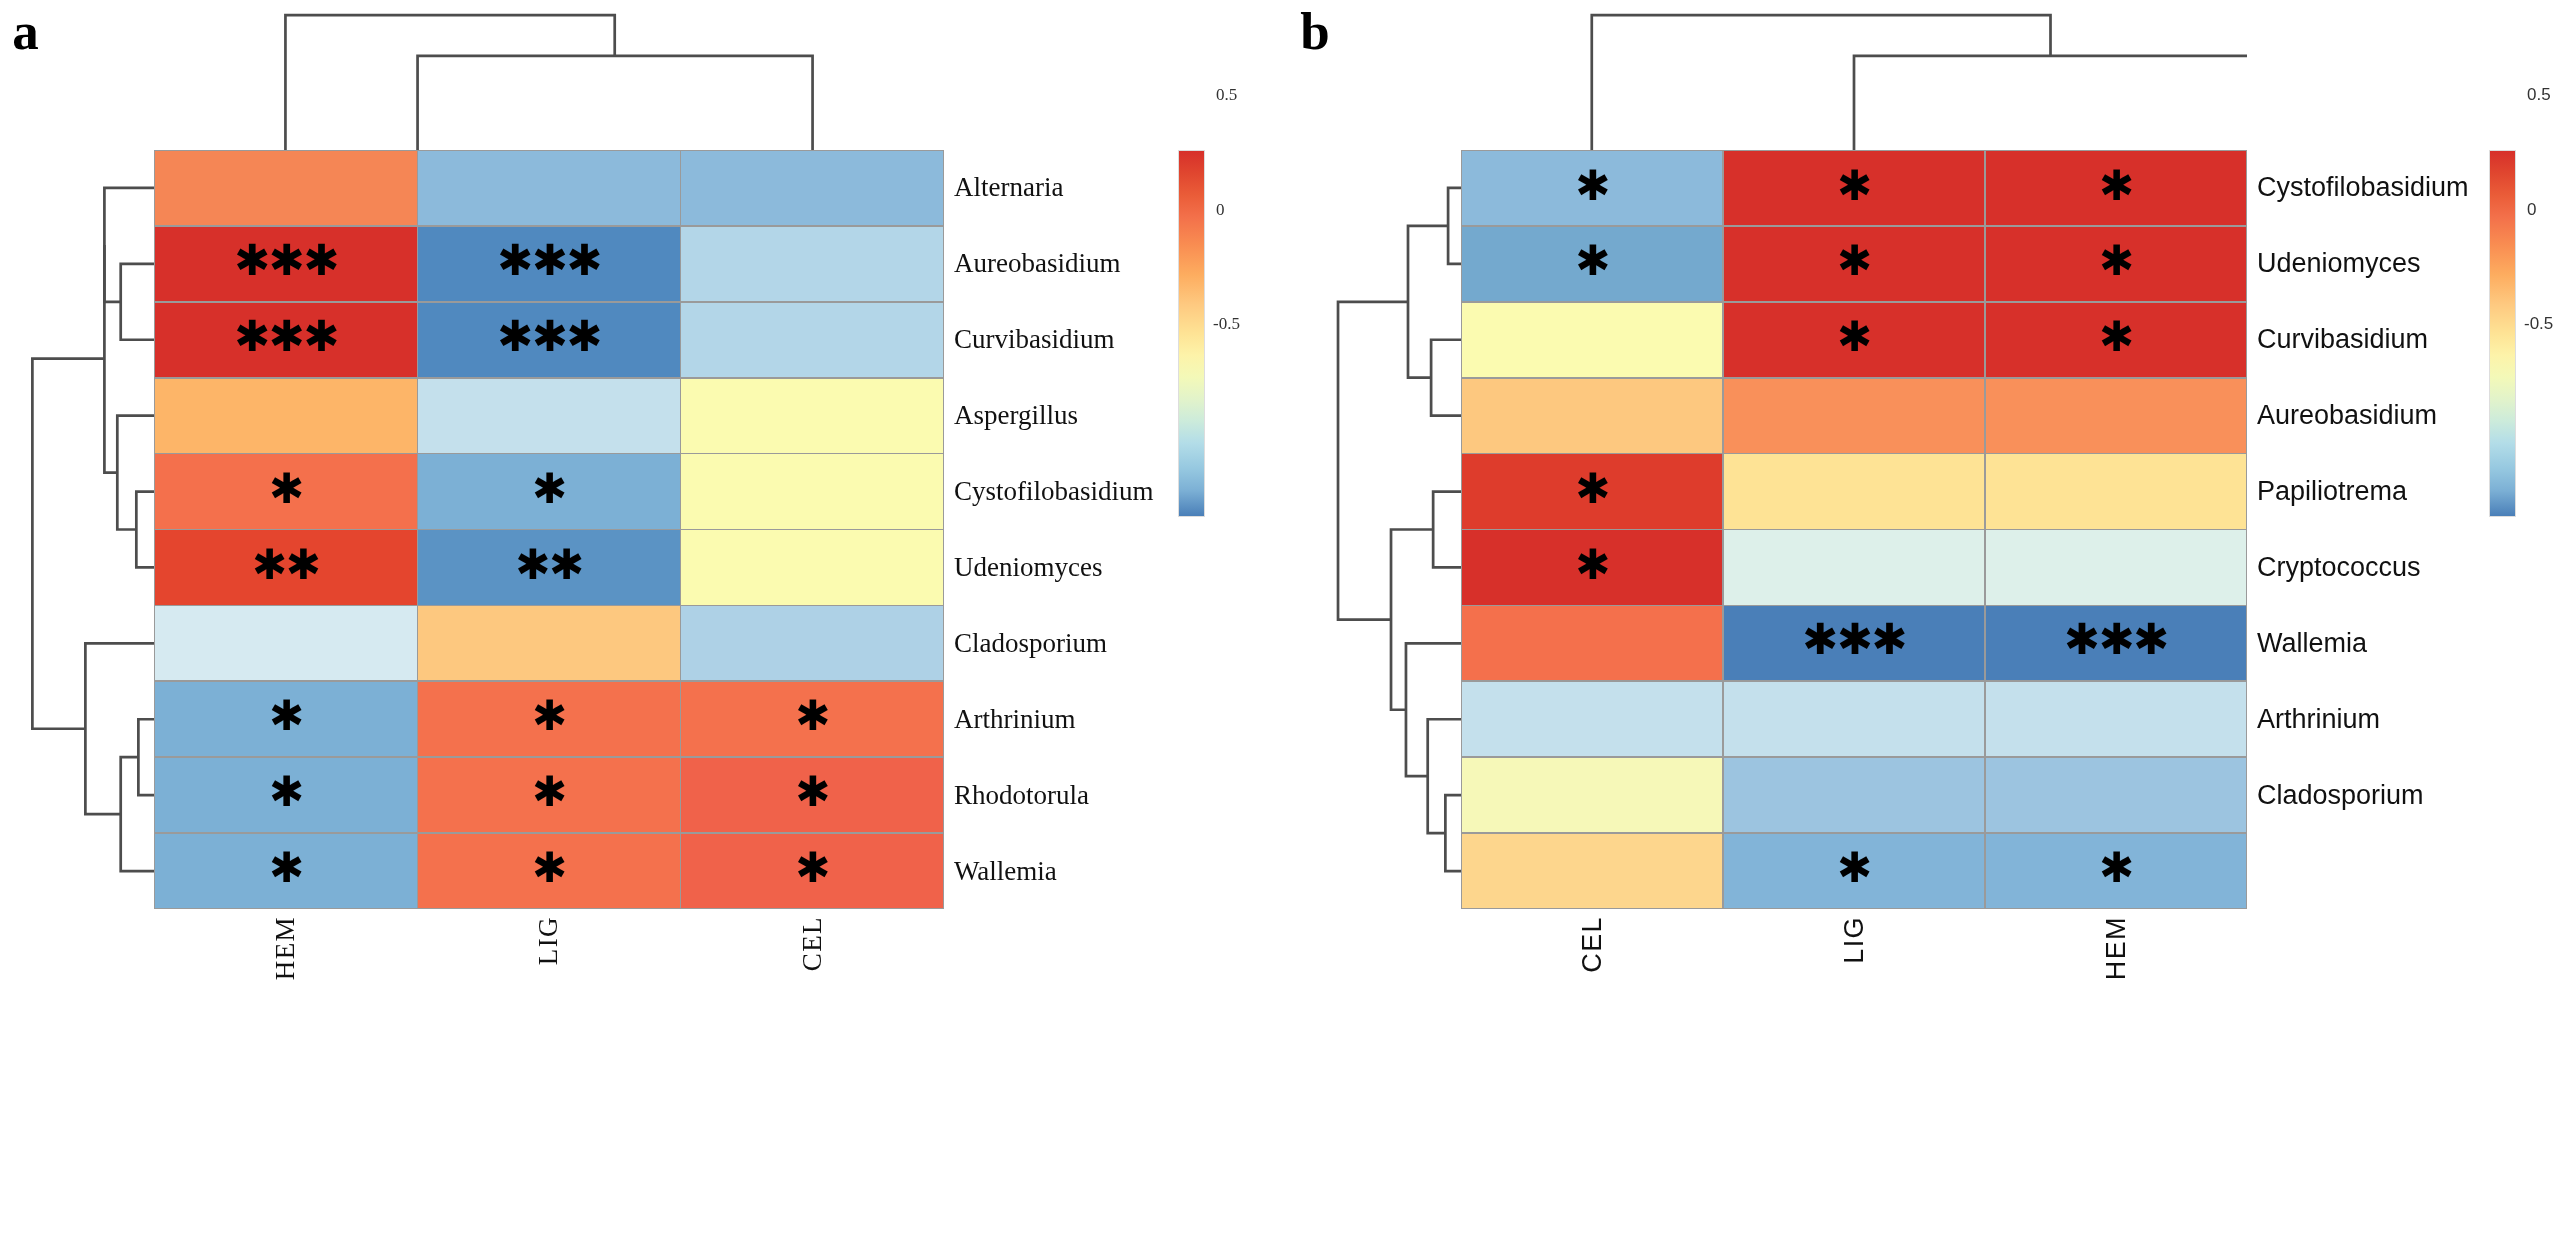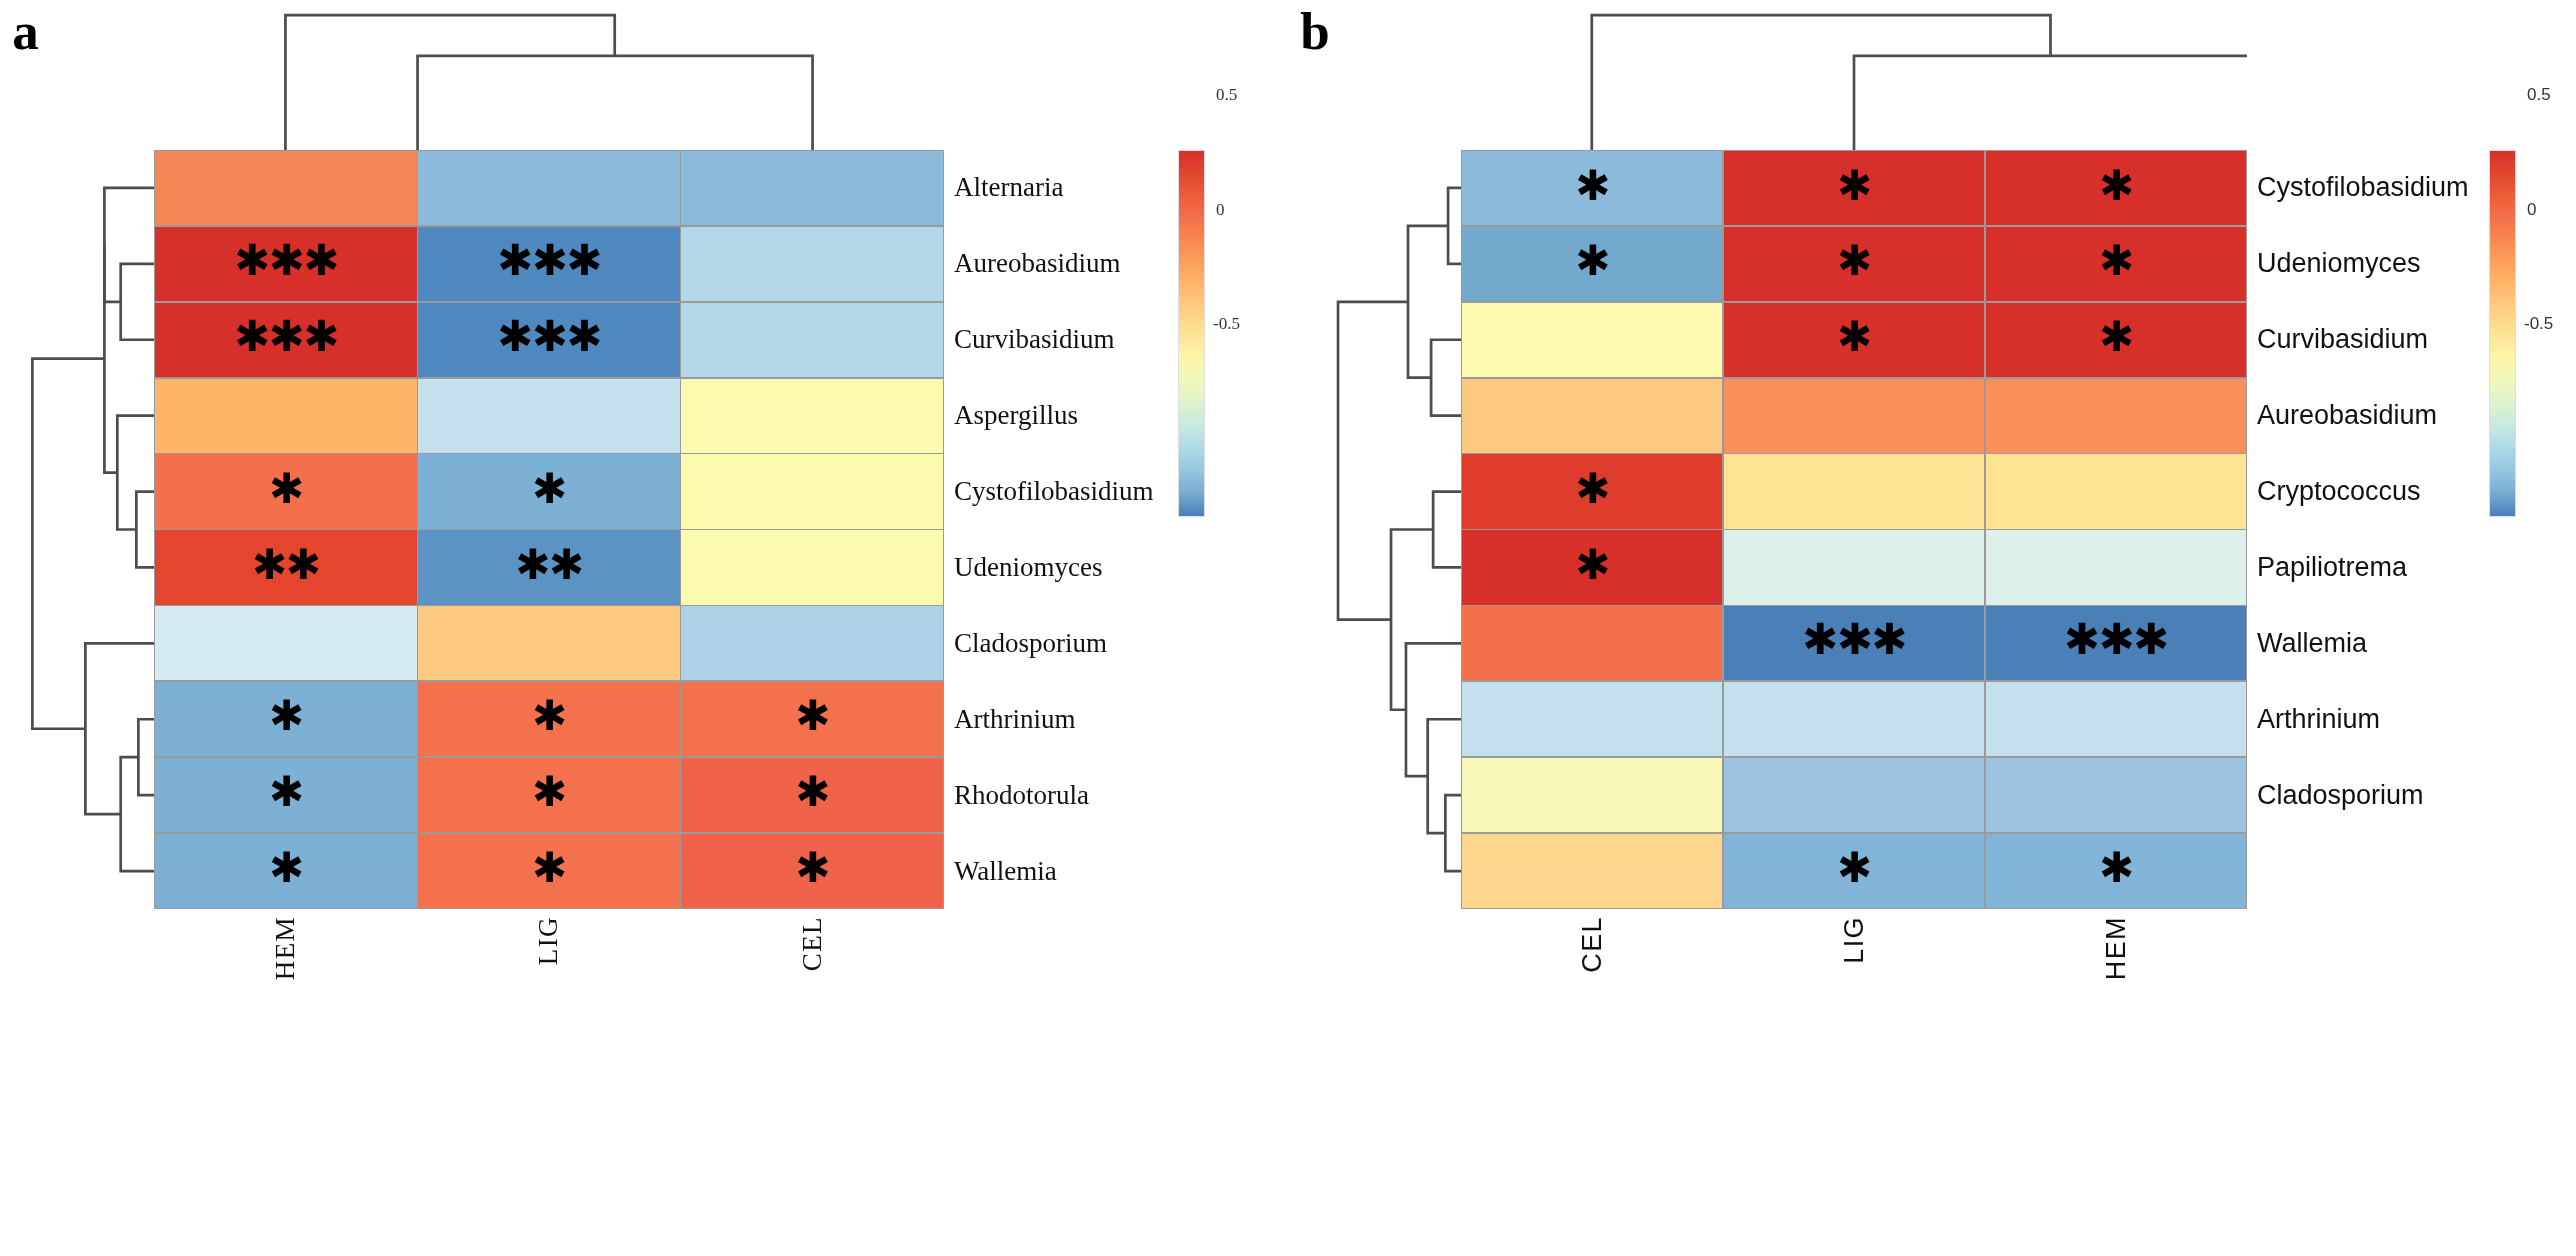--- a/index.html
+++ b/index.html
@@ -294,22 +294,22 @@
         <span class="stars">✱</span>
       </div>
     </div>
 
   <div class="rowlabels" id="rowlabels-b" style="left:969px;top:150px;width:291px;height:759px;
               grid-template-rows:repeat(10,1fr);">
       <div class="rowlabel">Cystofilobasidium</div>
       <div class="rowlabel">Udeniomyces</div>
       <div class="rowlabel">Curvibasidium</div>
       <div class="rowlabel">Aureobasidium</div>
+      <div class="rowlabel">Papiliotrema</div>
       <div class="rowlabel">Cryptococcus</div>
-      <div class="rowlabel">Papiliotrema</div>
       <div class="rowlabel">Wallemia</div>
       <div class="rowlabel">Arthrinium</div>
       <div class="rowlabel">Cladosporium</div>
     </div>
 
   <div class="collabels" id="collabels-b" style="left:173px;top:916px;width:786px;height:95px;
               grid-template-columns:repeat(3,1fr);">
       <div class="collabel">
         <span>CEL</span>
       </div>

